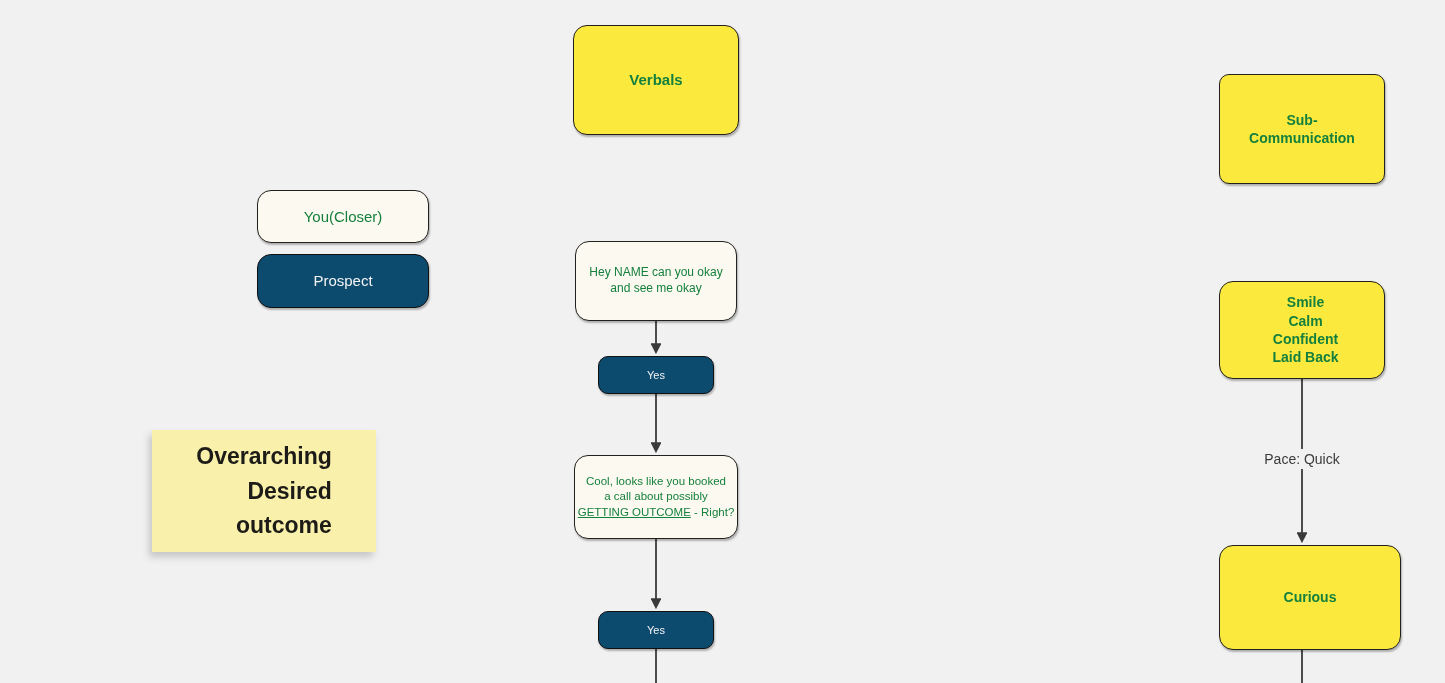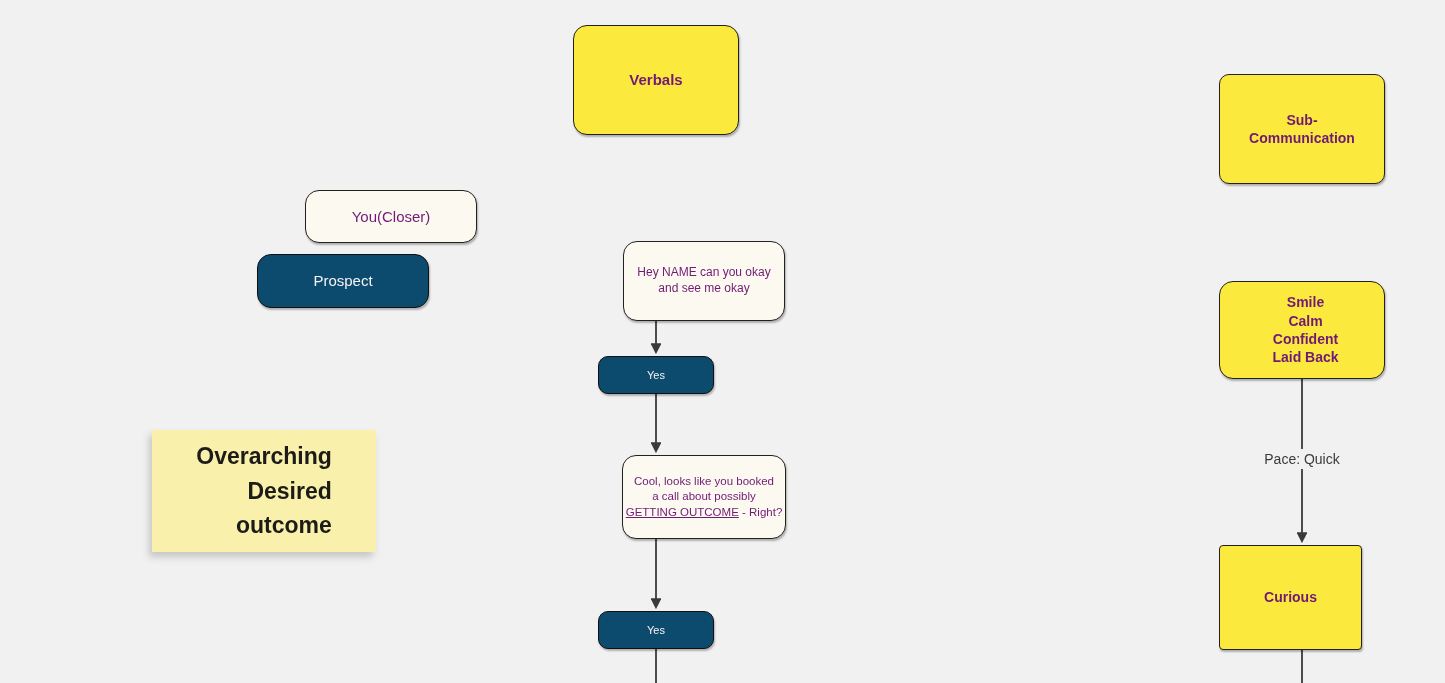--- a/index.html
+++ b/index.html
@@ -25,33 +25,32 @@
   .node {
     position: absolute;
     box-sizing: border-box;
     display: flex;
     align-items: center;
     justify-content: center;
     text-align: center;
     border: 1.6px solid #23211e;
     border-radius: 12px;
     line-height: 1.32;
-    color: #701a75;
+    color: #15803d;
     box-shadow: 1px 2px 2px rgba(0,0,0,0.28);
   }
   .node .label { display: block; width: 100%; }
 
   .node.yellow {
     background: #fbe93d;
     font-weight: bold;
   }
   .node.cream {
     background: #fcf9f0;
     font-weight: normal;
-    margin-left: 48px;
   }
   .node.dark {
     background: #0c4a6e;
     border-color: #111111;
     color: #f4f4f4;
     font-weight: normal;
   }
 
   
   #node-verbals      { left: 573px; top: 25px;  width: 166px; height: 110px; font-size: 15px; border-radius: 14px; }
@@ -59,21 +58,21 @@
 
   #node-you-closer   { left: 257px; top: 190px; width: 172px; height: 53px;  font-size: 15px; border-radius: 14px; }
   #node-prospect     { left: 257px; top: 254px; width: 172px; height: 54px;  font-size: 15px; border-radius: 14px; }
 
   #node-greeting     { left: 575px; top: 241px; width: 162px; height: 80px;  font-size: 12px; border-radius: 14px; }
   #node-yes-1        { left: 598px; top: 356px; width: 116px; height: 38px;  font-size: 11px; border-radius: 10px; }
   #node-confirm      { left: 574px; top: 455px; width: 164px; height: 84px;  font-size: 11.5px; border-radius: 14px; }
   #node-yes-2        { left: 598px; top: 611px; width: 116px; height: 38px;  font-size: 11px; border-radius: 10px; }
 
   #node-traits       { left: 1219px;top: 281px; width: 166px; height: 98px;  font-size: 14px; border-radius: 14px; padding-left: 7px; }
-  #node-curious      { left: 1219px;top: 545px; width: 143px; height: 105px; font-size: 14px; border-radius: 4px; }
+  #node-curious      { left: 1219px;top: 545px; width: 182px; height: 105px; font-size: 14px; border-radius: 14px; }
 
   
   #sticky-note {
     position: absolute;
     left: 152px;
     top: 430px;
     width: 224px;
     height: 122px;
     background: #f8f0ab;
     box-sizing: border-box;

